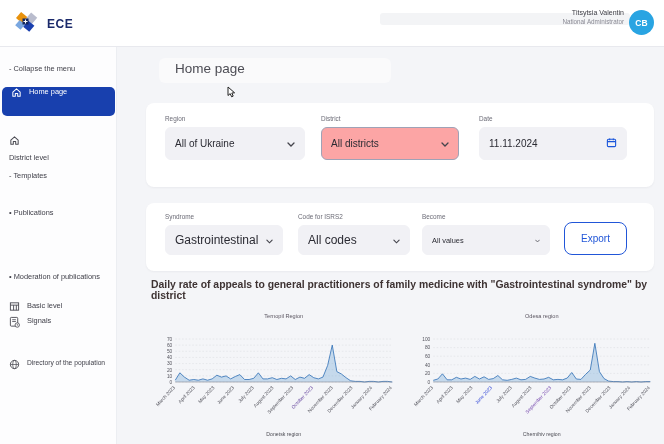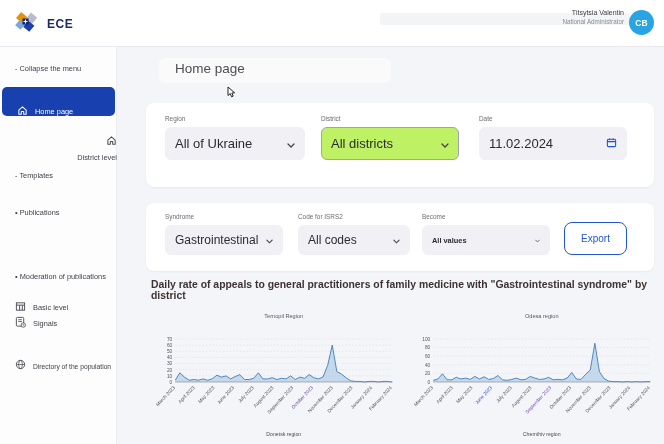--- a/index.html
+++ b/index.html
@@ -12,40 +12,40 @@
   .logo-wrap { position:absolute; left:13px; top:9px; display:flex; align-items:center; gap:9px; }
   .logo-text { font-size:12px; font-weight:bold; color:#1b2a6b; letter-spacing:.5px; }
   .header-skeleton { position:absolute; left:380px; top:13px; width:250px; height:12px; background:#f3f4f6; border-radius:3px; }
   .user-block { position:absolute; right:40px; top:9px; text-align:right; }
   .user-name { font-size:7px; color:#3c3c44; }
   .user-role { font-size:6.3px; color:#8a8a94; margin-top:2px; }
   .avatar { position:absolute; right:10px; top:10px; width:25px; height:25px; border-radius:50%; background:#29a4e2; color:#fff; font-size:8.5px; font-weight:bold; display:flex; align-items:center; justify-content:center; }
 
   
   .sidebar { position:absolute; left:0; top:47px; width:117px; height:397px; background:#fdfdfe; border-right:1px solid #eceef2; z-index:4; }
-  .sb-item { position:absolute; left:0; display:flex; align-items:flex-end; gap:7px; font-size:7.4px; color:#3d3d46; padding-left:15px; width:117px; cursor:default; }
+  .sb-item { position:absolute; left:0; display:flex; align-items:flex-start; gap:7px; font-size:7.4px; color:#3d3d46; padding-left:9px; width:117px; cursor:default; }
   .sb-item .ic { flex:0 0 auto; display:flex; }
   .sb-active { left:2px; width:113px; height:29px; background:#1840ae; border-radius:5px; color:#fff; }
 
   
   .main { position:absolute; left:117px; top:47px; width:547px; height:397px; background:#f4f5f8; }
   .title-skeleton { position:absolute; left:42px; top:11px; width:232px; height:25px; background:#fafafb; border-radius:6px; }
   .page-title { position:absolute; left:58px; top:14px; font-size:13.5px; color:#4c4c54; font-weight:normal; }
   .cursor-arrow { position:absolute; left:110px; top:37px; }
 
   .card { position:absolute; left:29px; width:508px; background:#fff; border-radius:8px; box-shadow:0 1px 2px rgba(30,30,60,.05); }
   .card1 { top:56px; height:84px; }
   .card2 { top:156px; height:68px; }
 
   .field { position:absolute; }
   .f-label { font-size:6.4px; color:#6b6b76; margin-bottom:5px; }
   .f-box { background:#f1f1f5; border:1px solid #f1f1f5; border-radius:6px; display:flex; align-items:center; justify-content:space-between; padding:0 9px; color:#2b2b33; }
-  .f-box.r1 { height:33px; font-size:13px; }
+  .f-box.r1 { height:33px; font-size:10px; }
   .f-box.r2 { height:30px; font-size:12px; }
-  .f-box.focused { background:#bef264; border:1px solid #9fa2b6; }
+  .f-box.focused { background:#fca5a5; border:1px solid #9fa2b6; }
   .chev { flex:0 0 auto; }
 
   .export-btn { position:absolute; left:418px; top:19px; width:63px; height:33px; background:#fff; border:1.6px solid #2156d8; border-radius:8px; color:#2156d8; font-size:10px; font-family:"Liberation Sans",sans-serif; cursor:pointer; }
 
   .section-title { position:absolute; left:34px; top:232px; width:505px; font-size:10.4px; font-weight:bold; color:#3e3333; }
 
   .charts-row { position:absolute; left:28px; top:258px; width:515px; height:136px; display:flex; }
   .chart-box { width:50%; height:136px; }
   .chart-box svg { font-family:"Liberation Sans",sans-serif; }
 </style>
@@ -173,21 +173,21 @@
         <div class="f-box r1 focused">
           <span>All districts</span>
           <span class="chev"><svg width="8" height="5" viewBox="0 0 8 5">
                 <path d="M1 1 L4 4 L7 1" fill="none" stroke="#44444c" stroke-width="1.3" stroke-linecap="round"></path>
               </svg></span>
         </div>
       </div>
       <div class="field" style="left:333px; top:12px; width:148px;">
         <div class="f-label">Date</div>
         <div class="f-box r1">
-          <span>11.02.2024</span>
+          <span>11.11.2024</span>
           <span class="chev"><svg width="11" height="11" viewBox="0 0 12 12">
                 <rect x="1.5" y="2.5" width="9" height="8" rx="1.2" fill="none" stroke="#1a56db" stroke-width="1.2"></rect>
                 <path d="M4 1.5 V3.5 M8 1.5 V3.5 M1.5 5 H10.5" stroke="#1a56db" stroke-width="1.2"></path>
               </svg></span>
         </div>
       </div>
     </div>
 
     <div class="card card2">
       <div class="field" style="left:19px; top:10px; width:118px;">
@@ -203,21 +203,21 @@
         <div class="f-label">Code for ISRS2</div>
         <div class="f-box r2">
           <span>All codes</span>
           <span class="chev"><svg width="7" height="5" viewBox="0 0 8 5">
                 <path d="M1 1 L4 4 L7 1" fill="none" stroke="#44444c" stroke-width="1.3" stroke-linecap="round"></path>
               </svg></span>
         </div>
       </div>
       <div class="field" style="left:276px; top:10px; width:128px;">
         <div class="f-label">Become</div>
-        <div class="f-box r2" style="font-size:7.4px;font-weight:bold;">
+        <div class="f-box r2" style="font-size:7.4px;">
           <span>All values</span>
           <span class="chev"><svg width="5" height="4" viewBox="0 0 8 5">
                 <path d="M1 1 L4 4 L7 1" fill="none" stroke="#6a6a72" stroke-width="1.6" stroke-linecap="round"></path>
               </svg></span>
         </div>
       </div>
       <button class="export-btn">Export</button>
     </div>
 
     <div class="section-title">Daily rate of appeals to general practitioners of family medicine with "Gastrointestinal syndrome" by district</div>

